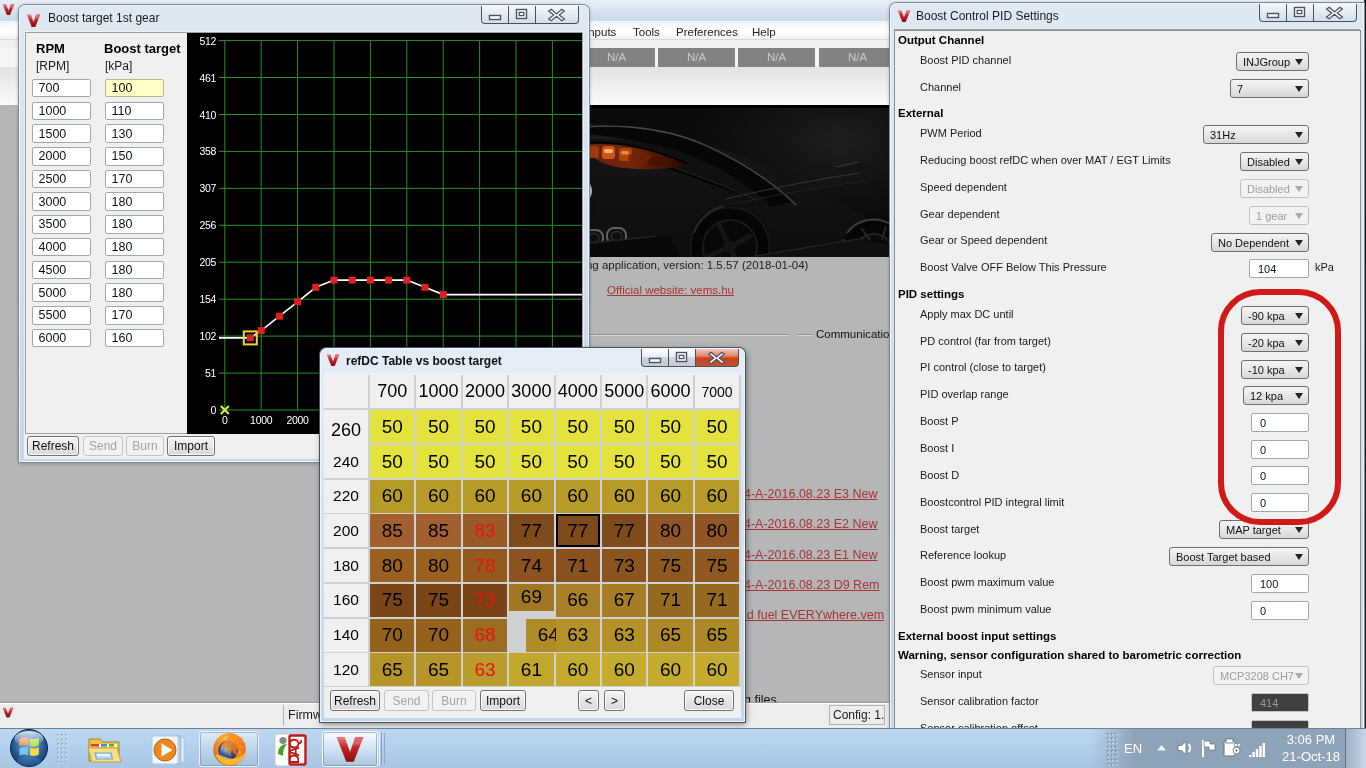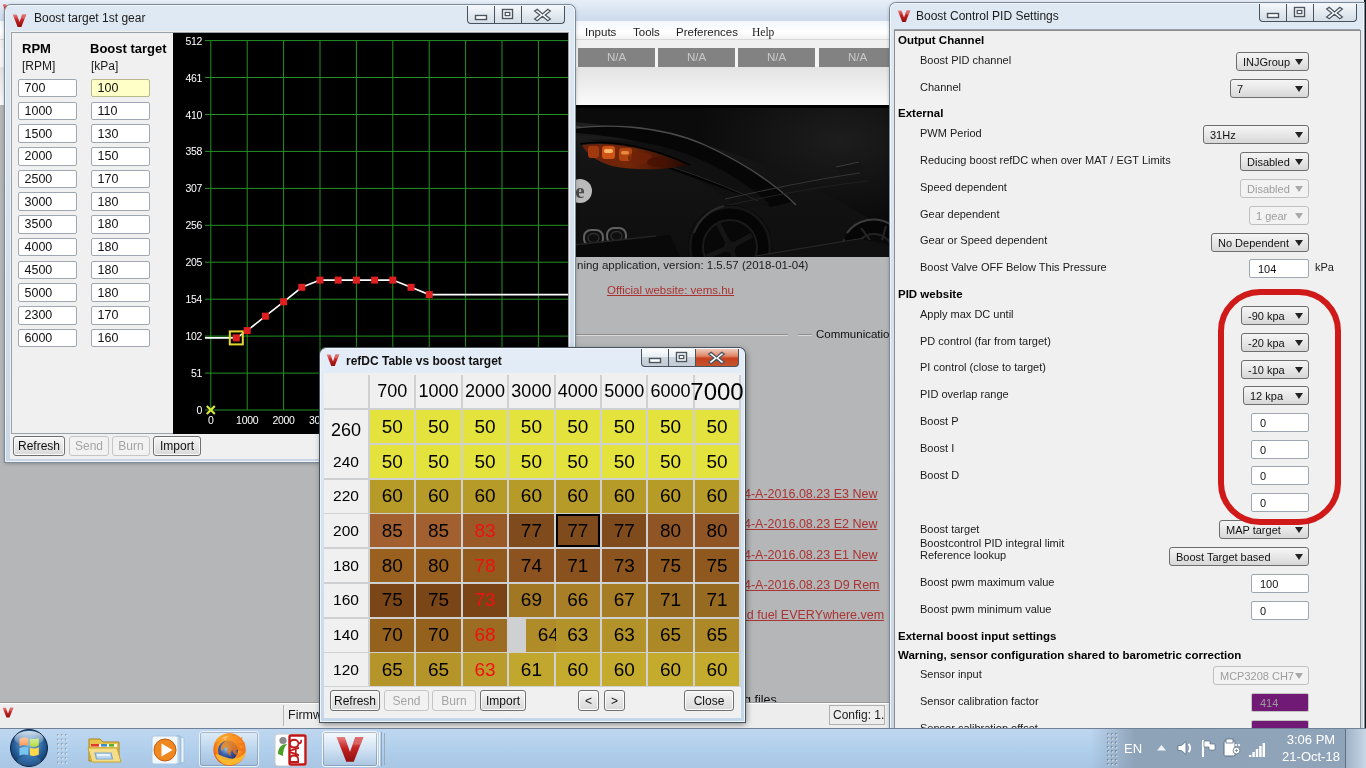--- a/index.html
+++ b/index.html
@@ -12,21 +12,21 @@
 .titletx { position:absolute; font-size:12px; color:#1a1a1a; white-space:nowrap; }
 .client { position:absolute; background:#f0f0f0; }
 .cbgrp { position:absolute; display:flex; }
 .cb { height:18px; border:1px solid #46525e; border-top:none; background:linear-gradient(#f4f7fa,#d4dde6);
   position:relative; }
 .cb:first-child { border-radius:0 0 0 4px; }
 .cb:last-child { border-radius:0 0 4px 0; }
 .cb + .cb { border-left:none; }
 .field { position:absolute; background:#fff; border:1px solid #9fa8b0; border-radius:2px;
   font-size:12.5px; color:#111; padding-left:6px; display:flex; align-items:center; }
-.field.dis { background:#701a75; border-color:#c3c3c3; color:#9b9b9b; }
+.field.dis { background:#404040; border-color:#c3c3c3; color:#9b9b9b; }
 .combo { position:absolute; border:1px solid #6e6e6e; border-radius:3px;
   background:linear-gradient(#f5f5f5,#e9e9e9 45%,#d7d7d7); font-size:13px; color:#111;
   display:flex; align-items:center; padding-left:6px; }
 .combo:after { content:""; position:absolute; right:5px; top:50%; margin-top:-2.5px;
   border:4.5px solid transparent; border-top:6px solid #222; }
 .combo.dis { border-color:#c0c0c0; color:#9d9d9d; background:#f2f2f2; }
 .combo.dis:after { border-top-color:#a9a9a9; }
 .btn { position:absolute; border:1px solid #707070; border-radius:3px;
   background:linear-gradient(#f7f7f7,#e8e8e8 45%,#d9d9d9); font-size:12px; color:#111;
   display:flex; align-items:center; justify-content:center; box-shadow:inset 0 0 0 1px #fbfbfb; }
@@ -40,21 +40,21 @@
 .redlink { position:absolute; font-size:13px; color:#a33; text-decoration:underline; white-space:nowrap; overflow:hidden; }
 </style></head>
 <body>
 
 <div class="abs" style="left:0;top:0;width:1364px;height:728px;background:#b5b6b7;">
 <div class="abs" style="left:0;top:0;width:100%;height:21px;background:linear-gradient(#e7eef7,#ccdaeb);"></div>
 <div class="abs" style="left:0;top:21px;width:100%;height:19px;background:linear-gradient(#f2f6fb,#ffffff 60%,#f2f2f2);border-bottom:1px solid #d8d8d8;"></div>
 <div class="lbl" style="left:585px;top:26px;color:#222;font-size:11.5px;">Inputs</div>
 <div class="lbl" style="left:633px;top:26px;color:#222;font-size:11.5px;">Tools</div>
 <div class="lbl" style="left:676px;top:26px;color:#222;font-size:11.5px;">Preferences</div>
-<div class="lbl" style="left:752px;top:26px;color:#222;font-size:11.5px;font-family:Liberation Serif, serif;">Help</div>
+<div class="lbl" style="left:752px;top:26px;color:#222;font-size:11.5px;">Help</div>
 <div class="abs" style="left:0;top:40px;width:100%;height:8px;background:#f0f0f0;"></div>
 <div class="abs" style="left:0;top:48px;width:100%;height:19px;background:#f5f5f5;"></div>
 <div class="abs" style="left:337px;top:48px;width:77px;height:19px;background:#828282;color:#c9c9c9;font-size:11.5px;text-align:center;line-height:19px;">N/A</div>
 <div class="abs" style="left:417px;top:48px;width:77px;height:19px;background:#828282;color:#c9c9c9;font-size:11.5px;text-align:center;line-height:19px;">N/A</div>
 <div class="abs" style="left:498px;top:48px;width:77px;height:19px;background:#828282;color:#c9c9c9;font-size:11.5px;text-align:center;line-height:19px;">N/A</div>
 <div class="abs" style="left:578px;top:48px;width:77px;height:19px;background:#828282;color:#c9c9c9;font-size:11.5px;text-align:center;line-height:19px;">N/A</div>
 <div class="abs" style="left:658px;top:48px;width:77px;height:19px;background:#828282;color:#c9c9c9;font-size:11.5px;text-align:center;line-height:19px;">N/A</div>
 <div class="abs" style="left:738px;top:48px;width:77px;height:19px;background:#828282;color:#c9c9c9;font-size:11.5px;text-align:center;line-height:19px;">N/A</div>
 <div class="abs" style="left:819px;top:48px;width:77px;height:19px;background:#828282;color:#c9c9c9;font-size:11.5px;text-align:center;line-height:19px;">N/A</div>
 <div class="abs" style="left:0;top:67px;width:100%;height:38px;background:linear-gradient(#e3e3e3,#fafafa);"></div>
@@ -164,21 +164,21 @@
         <linearGradient id="vgsv" x1="0" y1="0" x2="0" y2="1">
           <stop offset="0" stop-color="#e98080"></stop>
           <stop offset="0.45" stop-color="#c32222"></stop>
           <stop offset="1" stop-color="#8f0f0f"></stop>
         </linearGradient>
       </defs>
       <path d="M1 2 L6.5 2 L10 12 L13.5 2 L19 2 L12.5 18.5 L7.5 18.5 Z" fill="url(#vgsv)"></path>
       <path d="M13.5 2 L19 2 L17 7 L12 7 Z" fill="#d96a6a" opacity="0.8"></path>
     </svg>
 </div>
-<div class="win" style="left:5px;top:5px;width:570px;height:457px;text-align:center;">
+<div class="win" style="left:19px;top:5px;width:570px;height:457px;text-align:center;">
 <div class="chrome"></div>
 <svg class="abs" style="left:7px;top:8px" width="15" height="15" viewBox="0 0 20 20">
       <defs>
         <linearGradient id="vgw1" x1="0" y1="0" x2="0" y2="1">
           <stop offset="0" stop-color="#e98080"></stop>
           <stop offset="0.45" stop-color="#c32222"></stop>
           <stop offset="1" stop-color="#8f0f0f"></stop>
         </linearGradient>
       </defs>
       <path d="M1 2 L6.5 2 L10 12 L13.5 2 L19 2 L12.5 18.5 L7.5 18.5 Z" fill="url(#vgw1)"></path>
@@ -222,21 +222,21 @@
 <div class="field" style="left:12.5px;top:187.4px;width:59px;height:18.5px;">3000</div>
 <div class="field" style="left:85.5px;top:187.4px;width:59px;height:18.5px;">180</div>
 <div class="field" style="left:12.5px;top:210.2px;width:59px;height:18.5px;">3500</div>
 <div class="field" style="left:85.5px;top:210.2px;width:59px;height:18.5px;">180</div>
 <div class="field" style="left:12.5px;top:232.9px;width:59px;height:18.5px;">4000</div>
 <div class="field" style="left:85.5px;top:232.9px;width:59px;height:18.5px;">180</div>
 <div class="field" style="left:12.5px;top:255.6px;width:59px;height:18.5px;">4500</div>
 <div class="field" style="left:85.5px;top:255.6px;width:59px;height:18.5px;">180</div>
 <div class="field" style="left:12.5px;top:278.4px;width:59px;height:18.5px;">5000</div>
 <div class="field" style="left:85.5px;top:278.4px;width:59px;height:18.5px;">180</div>
-<div class="field" style="left:12.5px;top:301.1px;width:59px;height:18.5px;">2300</div>
+<div class="field" style="left:12.5px;top:301.1px;width:59px;height:18.5px;">5500</div>
 <div class="field" style="left:85.5px;top:301.1px;width:59px;height:18.5px;">170</div>
 <div class="field" style="left:12.5px;top:323.8px;width:59px;height:18.5px;">6000</div>
 <div class="field" style="left:85.5px;top:323.8px;width:59px;height:18.5px;">160</div>
 <svg class="abs" style="left:168px;top:28px;background:#000;" width="395" height="401" viewBox="0 0 395 401">
 <path d="M32 377.0 H395 M32 340.1 H395 M32 303.1 H395 M32 266.2 H395 M32 229.2 H395 M32 192.3 H395 M32 155.4 H395 M32 118.4 H395 M32 81.5 H395 M32 44.5 H395 M32 7.6 H395 M37.8 7.6 V377.0 M74.2 7.6 V377.0 M110.6 7.6 V377.0 M147.0 7.6 V377.0 M183.4 7.6 V377.0 M219.8 7.6 V377.0 M256.2 7.6 V377.0 M292.6 7.6 V377.0 M329.0 7.6 V377.0 M365.4 7.6 V377.0" stroke="#249224" stroke-width="1" fill="none"></path>
 <text x="29" y="381.0" fill="#fff" font-size="10.5" letter-spacing="-0.3" text-anchor="end">0</text>
 <text x="29" y="344.1" fill="#fff" font-size="10.5" letter-spacing="-0.3" text-anchor="end">51</text>
 <text x="29" y="307.1" fill="#fff" font-size="10.5" letter-spacing="-0.3" text-anchor="end">102</text>
 <text x="29" y="270.2" fill="#fff" font-size="10.5" letter-spacing="-0.3" text-anchor="end">154</text>
 <text x="29" y="233.2" fill="#fff" font-size="10.5" letter-spacing="-0.3" text-anchor="end">205</text>
@@ -318,36 +318,36 @@
       <div class="combo" style="left:350px;top:149px;width:69px;height:19px;">Disabled</div>
       <div class="lbl" style="left:30px;top:178px;">Speed dependent</div>
       <div class="combo dis" style="left:350px;top:176px;width:69px;height:19px;">Disabled</div>
       <div class="lbl" style="left:30px;top:205px;">Gear dependent</div>
       <div class="combo dis" style="left:359px;top:203px;width:60px;height:19px;">1 gear</div>
       <div class="lbl" style="left:30px;top:231px;">Gear or Speed dependent</div>
       <div class="combo" style="left:321px;top:230px;width:98px;height:19px;">No Dependent</div>
       <div class="lbl" style="left:30px;top:258px;">Boost Valve OFF Below This Pressure</div>
       <div class="field" style="left:359px;top:256px;width:60px;height:19px;padding-left:8px;">104</div>
       <div class="lbl" style="left:425px;top:258px;">kPa</div>
-      <div class="lblb" style="left:8px;top:285px;">PID website</div>
+      <div class="lblb" style="left:8px;top:285px;">PID settings</div>
       <div class="lbl" style="left:30px;top:305px;">Apply max DC until</div>
       <div class="combo" style="left:351px;top:303px;width:68px;height:19px;">-90 kpa</div>
       <div class="lbl" style="left:30px;top:332px;">PD control (far from target)</div>
       <div class="combo" style="left:351px;top:330px;width:68px;height:19px;">-20 kpa</div>
       <div class="lbl" style="left:30px;top:358px;">PI control (close to target)</div>
       <div class="combo" style="left:351px;top:357px;width:68px;height:19px;">-10 kpa</div>
       <div class="lbl" style="left:30px;top:385px;">PID overlap range</div>
       <div class="combo" style="left:353px;top:383px;width:66px;height:19px;">12 kpa</div>
       <div class="lbl" style="left:30px;top:412px;">Boost P</div>
       <div class="field" style="left:361px;top:410px;width:58px;height:19px;padding-left:8px;">0</div>
       <div class="lbl" style="left:30px;top:439px;">Boost I</div>
       <div class="field" style="left:361px;top:437px;width:58px;height:19px;padding-left:8px;">0</div>
       <div class="lbl" style="left:30px;top:466px;">Boost D</div>
       <div class="field" style="left:361px;top:463px;width:58px;height:19px;padding-left:8px;">0</div>
-      <div class="lbl" style="left:30px;top:493px;margin-top:41px;">Boostcontrol PID integral limit</div>
+      <div class="lbl" style="left:30px;top:493px;">Boostcontrol PID integral limit</div>
       <div class="field" style="left:361px;top:490px;width:58px;height:19px;padding-left:8px;">0</div>
       <div class="lbl" style="left:30px;top:520px;">Boost target</div>
       <div class="combo" style="left:329px;top:517px;width:90px;height:19px;">MAP target</div>
       <div class="lbl" style="left:30px;top:546px;">Reference lookup</div>
       <div class="combo" style="left:279px;top:544px;width:140px;height:19px;">Boost Target based</div>
       <div class="lbl" style="left:30px;top:573px;">Boost pwm maximum value</div>
       <div class="field" style="left:361px;top:571px;width:58px;height:19px;padding-left:8px;">100</div>
       <div class="lbl" style="left:30px;top:600px;">Boost pwm minimum value</div>
       <div class="field" style="left:361px;top:598px;width:58px;height:19px;padding-left:8px;">0</div>
       <div class="lblb" style="left:8px;top:627px;">External boost input settings</div>
@@ -396,21 +396,21 @@
 <div class="client" style="left:4px;top:25px;right:4px;bottom:4px;background:#f0f0f0;"></div>
 <div class="abs" style="left:4px;top:27px;width:417px;height:312px;background:#cfd0d1;"></div>
 <div class="abs" style="left:4.0px;top:27.0px;width:44.0px;height:33.0px;background:#f0f0f0;color:#000;font-size:16px;display:flex;align-items:center;justify-content:center;"></div>
     <div class="abs" style="left:50.0px;top:27.0px;width:44.4px;height:33.0px;background:#f0f0f0;color:#000;font-size:18px;display:flex;align-items:center;justify-content:center;">700</div>
     <div class="abs" style="left:96.4px;top:27.0px;width:44.4px;height:33.0px;background:#f0f0f0;color:#000;font-size:18px;display:flex;align-items:center;justify-content:center;">1000</div>
     <div class="abs" style="left:142.8px;top:27.0px;width:44.4px;height:33.0px;background:#f0f0f0;color:#000;font-size:18px;display:flex;align-items:center;justify-content:center;">2000</div>
     <div class="abs" style="left:189.2px;top:27.0px;width:44.4px;height:33.0px;background:#f0f0f0;color:#000;font-size:18px;display:flex;align-items:center;justify-content:center;">3000</div>
     <div class="abs" style="left:235.6px;top:27.0px;width:44.4px;height:33.0px;background:#f0f0f0;color:#000;font-size:18px;display:flex;align-items:center;justify-content:center;">4000</div>
     <div class="abs" style="left:282.0px;top:27.0px;width:44.4px;height:33.0px;background:#f0f0f0;color:#000;font-size:18px;display:flex;align-items:center;justify-content:center;">5000</div>
     <div class="abs" style="left:328.4px;top:27.0px;width:44.4px;height:33.0px;background:#f0f0f0;color:#000;font-size:18px;display:flex;align-items:center;justify-content:center;">6000</div>
-    <div class="abs" style="left:374.8px;top:27.0px;width:44.4px;height:33.0px;background:#f0f0f0;color:#000;font-size:24px;display:flex;align-items:center;justify-content:center;">7000</div>
+    <div class="abs" style="left:374.8px;top:27.0px;width:44.4px;height:33.0px;background:#f0f0f0;color:#000;font-size:14px;display:flex;align-items:center;justify-content:center;">7000</div>
     <div class="abs" style="left:4.0px;top:62.3px;width:44.0px;height:40px;background:#f0f0f0;color:#000;font-size:18px;display:flex;align-items:center;justify-content:center;">260</div>
     <div class="abs" style="left:50.0px;top:62.3px;width:44.4px;height:33.0px;background:#e4e23c;color:#000;font-size:19px;display:flex;align-items:center;justify-content:center;">50</div>
     <div class="abs" style="left:96.4px;top:62.3px;width:44.4px;height:33.0px;background:#e4e23c;color:#000;font-size:19px;display:flex;align-items:center;justify-content:center;">50</div>
     <div class="abs" style="left:142.8px;top:62.3px;width:44.4px;height:33.0px;background:#e4e23c;color:#000;font-size:19px;display:flex;align-items:center;justify-content:center;">50</div>
     <div class="abs" style="left:189.2px;top:62.3px;width:44.4px;height:33.0px;background:#e4e23c;color:#000;font-size:19px;display:flex;align-items:center;justify-content:center;">50</div>
     <div class="abs" style="left:235.6px;top:62.3px;width:44.4px;height:33.0px;background:#e4e23c;color:#000;font-size:19px;display:flex;align-items:center;justify-content:center;">50</div>
     <div class="abs" style="left:282.0px;top:62.3px;width:44.4px;height:33.0px;background:#e4e23c;color:#000;font-size:19px;display:flex;align-items:center;justify-content:center;">50</div>
     <div class="abs" style="left:328.4px;top:62.3px;width:44.4px;height:33.0px;background:#e4e23c;color:#000;font-size:19px;display:flex;align-items:center;justify-content:center;">50</div>
     <div class="abs" style="left:374.8px;top:62.3px;width:44.4px;height:33.0px;background:#e4e23c;color:#000;font-size:19px;display:flex;align-items:center;justify-content:center;">50</div>
     <div class="abs" style="left:4.0px;top:97.0px;width:44.0px;height:33.0px;background:#f0f0f0;color:#000;font-size:15.5px;display:flex;align-items:center;justify-content:center;">240</div>
@@ -446,21 +446,21 @@
     <div class="abs" style="left:142.8px;top:201.1px;width:44.4px;height:33.0px;background:#935a1e;color:#e11;font-size:19px;display:flex;align-items:center;justify-content:center;">78</div>
     <div class="abs" style="left:189.2px;top:201.1px;width:44.4px;height:33.0px;background:#8c5220;color:#000;font-size:19px;display:flex;align-items:center;justify-content:center;">74</div>
     <div class="abs" style="left:235.6px;top:201.1px;width:44.4px;height:33.0px;background:#89511d;color:#000;font-size:19px;display:flex;align-items:center;justify-content:center;">71</div>
     <div class="abs" style="left:282.0px;top:201.1px;width:44.4px;height:33.0px;background:#8b541e;color:#000;font-size:19px;display:flex;align-items:center;justify-content:center;">73</div>
     <div class="abs" style="left:328.4px;top:201.1px;width:44.4px;height:33.0px;background:#8f581f;color:#000;font-size:19px;display:flex;align-items:center;justify-content:center;">75</div>
     <div class="abs" style="left:374.8px;top:201.1px;width:44.4px;height:33.0px;background:#8f581f;color:#000;font-size:19px;display:flex;align-items:center;justify-content:center;">75</div>
     <div class="abs" style="left:4.0px;top:235.8px;width:44.0px;height:33.0px;background:#f0f0f0;color:#000;font-size:15.5px;display:flex;align-items:center;justify-content:center;">160</div>
     <div class="abs" style="left:50.0px;top:235.8px;width:44.4px;height:33.0px;background:#7b4617;color:#000;font-size:19px;display:flex;align-items:center;justify-content:center;">75</div>
     <div class="abs" style="left:96.4px;top:235.8px;width:44.4px;height:33.0px;background:#7b4617;color:#000;font-size:19px;display:flex;align-items:center;justify-content:center;">75</div>
     <div class="abs" style="left:142.8px;top:235.8px;width:44.4px;height:33.0px;background:#7a4316;color:#e11;font-size:19px;display:flex;align-items:center;justify-content:center;">73</div>
-    <div class="abs" style="left:189.2px;top:235.8px;width:44.4px;height:33.0px;background:#a17724;color:#000;font-size:19px;display:flex;align-items:center;justify-content:center;">69</div>
+    <div class="abs" style="left:189.2px;top:235.8px;width:44.4px;height:27px;background:#a17724;color:#000;font-size:19px;display:flex;align-items:center;justify-content:center;">69</div>
     <div class="abs" style="left:235.6px;top:235.8px;width:44.4px;height:33.0px;background:#a87f26;color:#000;font-size:19px;display:flex;align-items:center;justify-content:center;">66</div>
     <div class="abs" style="left:282.0px;top:235.8px;width:44.4px;height:33.0px;background:#a67d25;color:#000;font-size:19px;display:flex;align-items:center;justify-content:center;">67</div>
     <div class="abs" style="left:328.4px;top:235.8px;width:44.4px;height:33.0px;background:#966a20;color:#000;font-size:19px;display:flex;align-items:center;justify-content:center;">71</div>
     <div class="abs" style="left:374.8px;top:235.8px;width:44.4px;height:33.0px;background:#966a20;color:#000;font-size:19px;display:flex;align-items:center;justify-content:center;">71</div>
     <div class="abs" style="left:4.0px;top:270.5px;width:44.0px;height:33.0px;background:#f0f0f0;color:#000;font-size:15.5px;display:flex;align-items:center;justify-content:center;">140</div>
     <div class="abs" style="left:50.0px;top:270.5px;width:44.4px;height:33.0px;background:#95621e;color:#000;font-size:19px;display:flex;align-items:center;justify-content:center;">70</div>
     <div class="abs" style="left:96.4px;top:270.5px;width:44.4px;height:33.0px;background:#95621e;color:#000;font-size:19px;display:flex;align-items:center;justify-content:center;">70</div>
     <div class="abs" style="left:142.8px;top:270.5px;width:44.4px;height:33.0px;background:#9c6c22;color:#e11;font-size:19px;display:flex;align-items:center;justify-content:center;">68</div>
     <div class="abs" style="left:189.2px;top:270.5px;width:44.4px;height:33.0px;background:#b08c28;color:#000;font-size:19px;display:flex;align-items:center;justify-content:center;margin-left:17px;">64</div>
     <div class="abs" style="left:235.6px;top:270.5px;width:44.4px;height:33.0px;background:#b3922a;color:#000;font-size:19px;display:flex;align-items:center;justify-content:center;">63</div>

